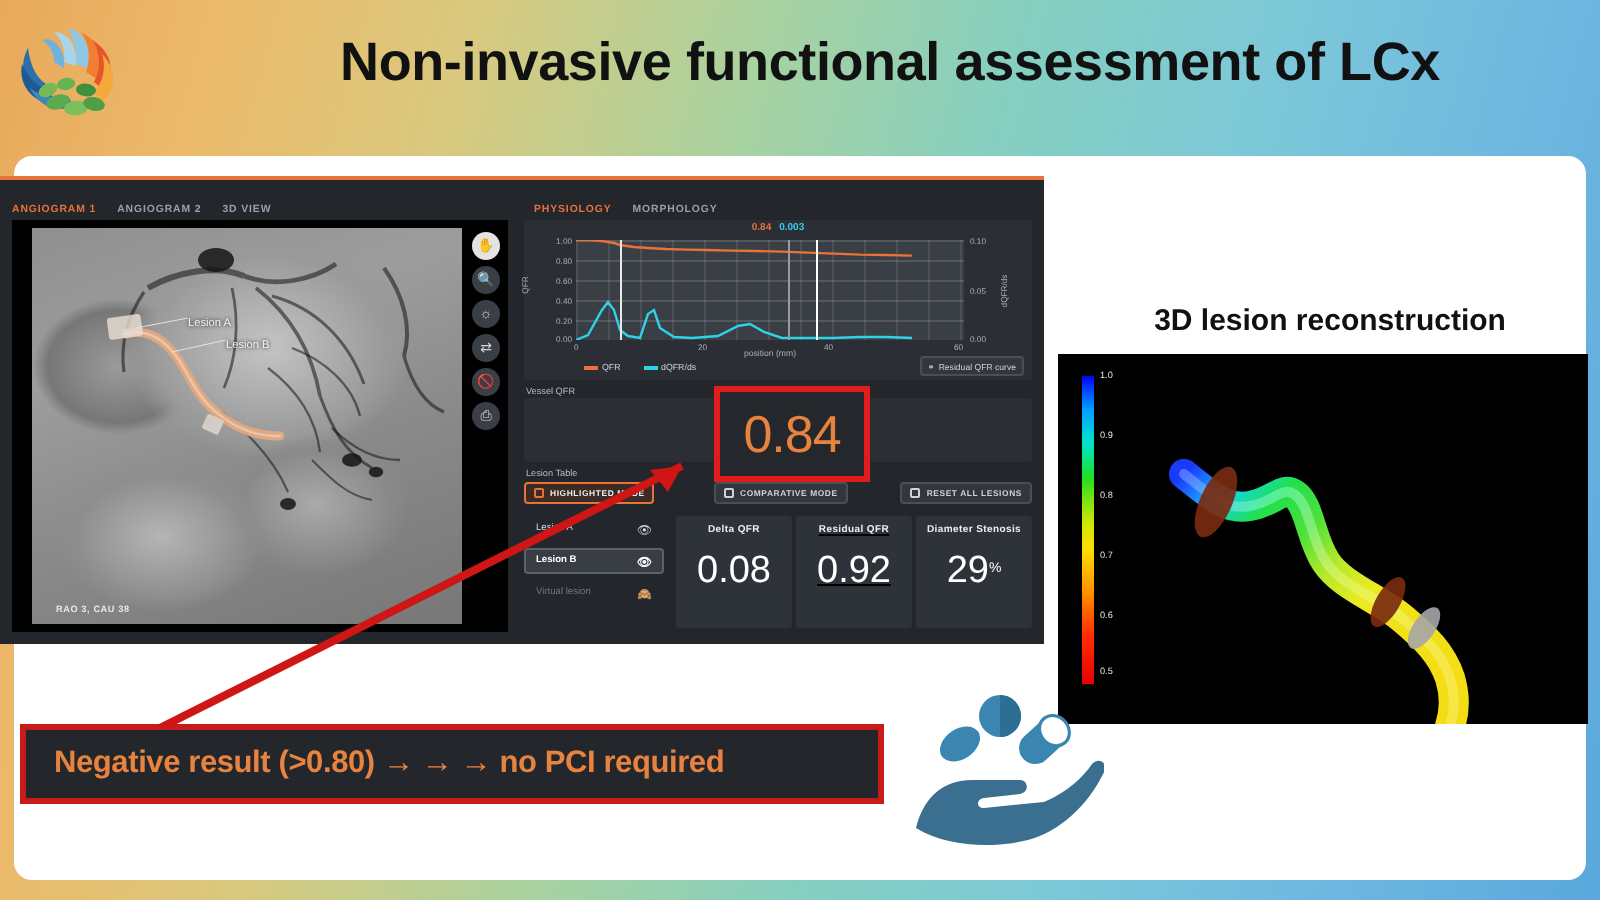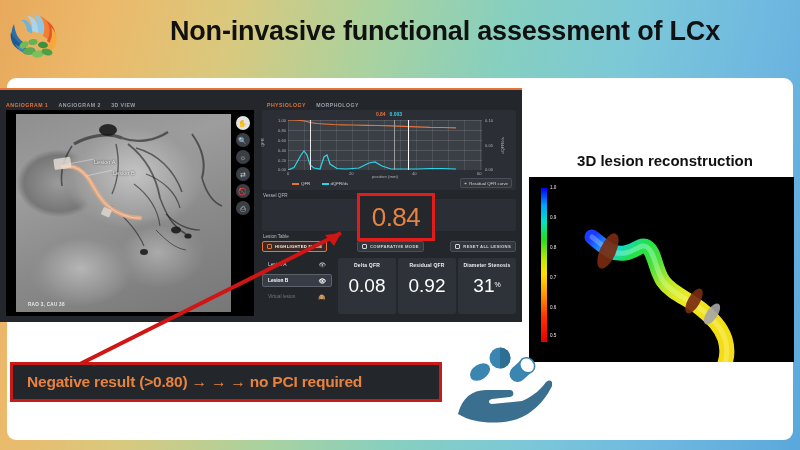--- a/index.html
+++ b/index.html
@@ -181,21 +181,21 @@
   }
   .lesion-row.selected { background: #383d45; border-color: #5b616a; font-weight: 700; color: #fff; }
   .lesion-row.dim { color: #71777f; }
   .eye { font-size: 6px; }
 
   .metric-card {
     position: absolute; top: 148px; width: 58px; height: 56px;
     background: #2e3239; border-radius: 2px; text-align: center;
   }
   #metric-0 { left: 78px; }
-  #metric-1 { left: 138px; }
+  #metric-1 { left: 138px; text-decoration: underline; }
   #metric-2 { left: 198px; }
   .metric-title { font-size: 5px; font-weight: 700; color: #eceff2; margin-top: 4px; letter-spacing: .2px; }
   .metric-val { font-size: 19px; color: #fff; margin-top: 7px; font-weight: 400; }
   .metric-val sup { font-size: 7px; vertical-align: baseline; position: relative; top: -5px; }
 
   
   #recon-title {
     position: absolute; left: 545px; top: 152px; width: 240px; text-align: center;
     font-size: 15px; font-weight: bold; color: #111;
   }
@@ -408,21 +408,21 @@
     <div class="metric-card" id="metric-0">
       <div class="metric-title">Delta QFR</div>
       <div class="metric-val">0.08</div>
     </div>
     <div class="metric-card" id="metric-1">
       <div class="metric-title">Residual QFR</div>
       <div class="metric-val">0.92</div>
     </div>
     <div class="metric-card" id="metric-2">
       <div class="metric-title">Diameter Stenosis</div>
-      <div class="metric-val"><span>31</span><sup>%</sup></div>
+      <div class="metric-val"><span>29</span><sup>%</sup></div>
     </div>
   </div>
 </div>
 
 <div id="recon-title">3D lesion reconstruction</div>
 <div id="recon-box">
   <div id="cbar"></div>
   <div class="cbar-lbl" style="top:8px;">1.0</div>
   <div class="cbar-lbl" style="top:38px;">0.9</div>
   <div class="cbar-lbl" style="top:68px;">0.8</div>

